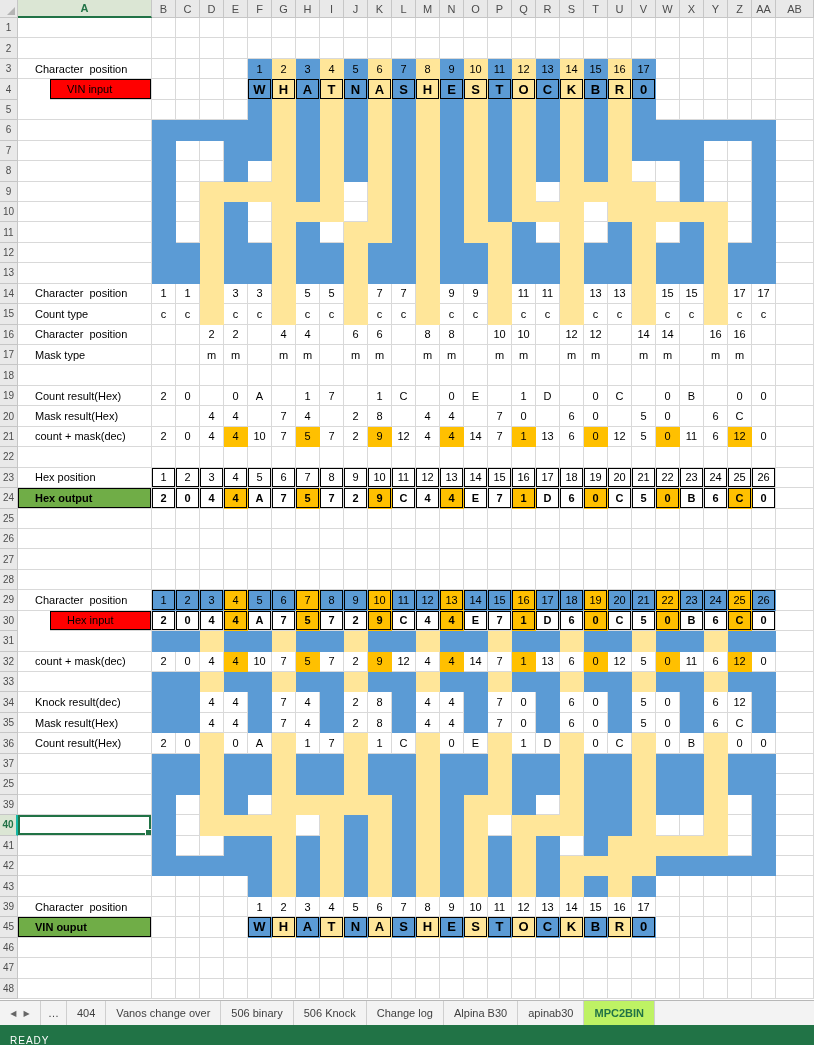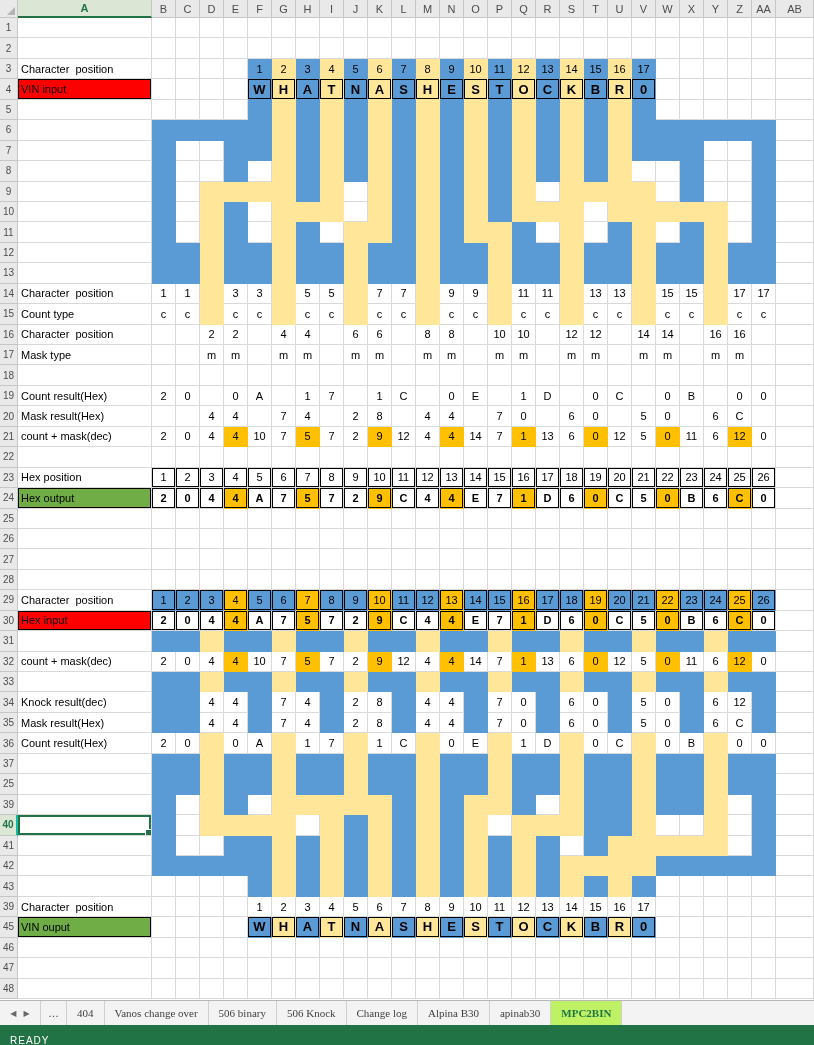--- a/index.html
+++ b/index.html
@@ -9,38 +9,38 @@
     grid-template-rows:18px repeat(48,20.45px);width:814px;height:1000px;background:#fff;flex:0 0 auto;}
   .hc{background:#e9e9e9;color:#4d4d4d;font-size:11px;display:flex;align-items:center;justify-content:center;
     border-right:1px solid #c6c6c6;border-bottom:1px solid #c6c6c6;user-select:none;position:relative;}
   .corner::after{content:"";position:absolute;right:2px;bottom:2px;border-left:8px solid transparent;border-bottom:8px solid #b4b4b4;}
   .hsel{background:#dbe6d4;color:#217346;font-weight:bold;}
   .hselc{border-bottom:2px solid #217346;}
   .hselr{border-right:2px solid #14b8a6;}
   .rh{font-size:10px;}
   .cell{border-right:1px solid #d9d9d9;border-bottom:1px solid #d9d9d9;font-size:11px;color:#000;
     display:flex;align-items:center;justify-content:center;overflow:hidden;position:relative;}
-  .cellA{justify-content:flex-start;padding-left:3px;white-space:pre;}
+  .cellA{justify-content:flex-start;padding-left:17px;white-space:pre;}
   .bg-b{background:#5b9bd5;border-right-color:#5b9bd5;border-bottom-color:#5b9bd5;}
   .bg-c{background:#ffe699;border-right-color:#ffe699;border-bottom-color:#ffe699;}
   .bg-g{background:#ffc000;border-right-color:#ffc000;border-bottom-color:#ffc000;}
   .brd{box-shadow:inset 0 0 0 1px #000;}
   .bold{font-weight:700;}
   .big{font-size:13px;}
-  .lab-red{background:#ff0000;box-shadow:inset 0 0 0 1px #000;}
-  .lab-green{background:#70ad47;box-shadow:inset 0 0 0 1px #000;}
+  .lab-red{background:#ff0000;box-shadow:inset 0 0 0 1px #000;margin-left:32px;}
+  .lab-green{background:#70ad47;box-shadow:inset 0 0 0 1px #000;font-weight:bold;}
   .selcell{box-shadow:inset 0 0 0 2px #217346 !important;background:#fff;}
   .selcell::after{content:"";position:absolute;right:-1px;bottom:-1px;width:5px;height:5px;background:#217346;border:1px solid #fff;}
   #tabs{height:24px;background:#f3f3f3;border-top:1px solid #b7b7b7;display:flex;align-items:stretch;
     font-size:11px;color:#3f3f3f;flex:0 0 auto;user-select:none;}
   .tabnav{width:40px;display:flex;align-items:center;justify-content:center;gap:7px;color:#666;font-size:8px;}
   .tab{padding:0 10px;display:flex;align-items:center;border-right:1px solid #cfcfcf;cursor:pointer;white-space:nowrap;}
   .tab.overflow{padding:0 7px;border-left:1px solid #cfcfcf;}
   .tab.active{background:#bef264;color:#217346;font-weight:700;}
-  #tablist{display:flex;align-items:stretch;font-family:Liberation Serif, serif;}
+  #tablist{display:flex;align-items:stretch;}
   #status{height:30px;background:#217346;color:#fff;font-size:10px;display:flex;align-items:center;
     padding-left:10px;letter-spacing:1px;flex:0 0 auto;}
 </style>
 </head>
 <body>
 
 <div id="app">
   <div id="grid">
       <div class="hc corner"></div>
       <div class="hc hsel hselc">A</div>

